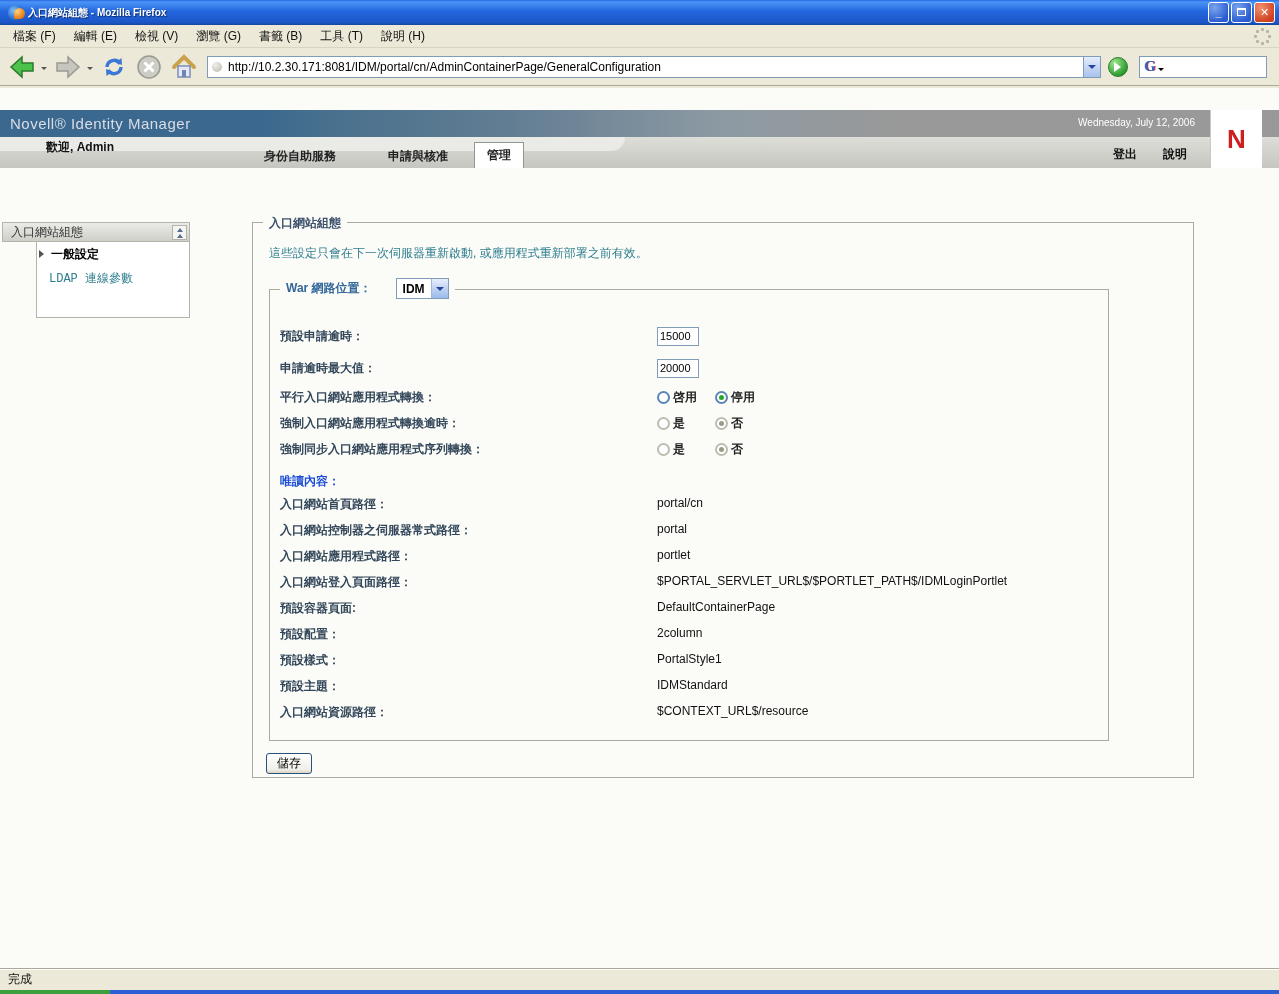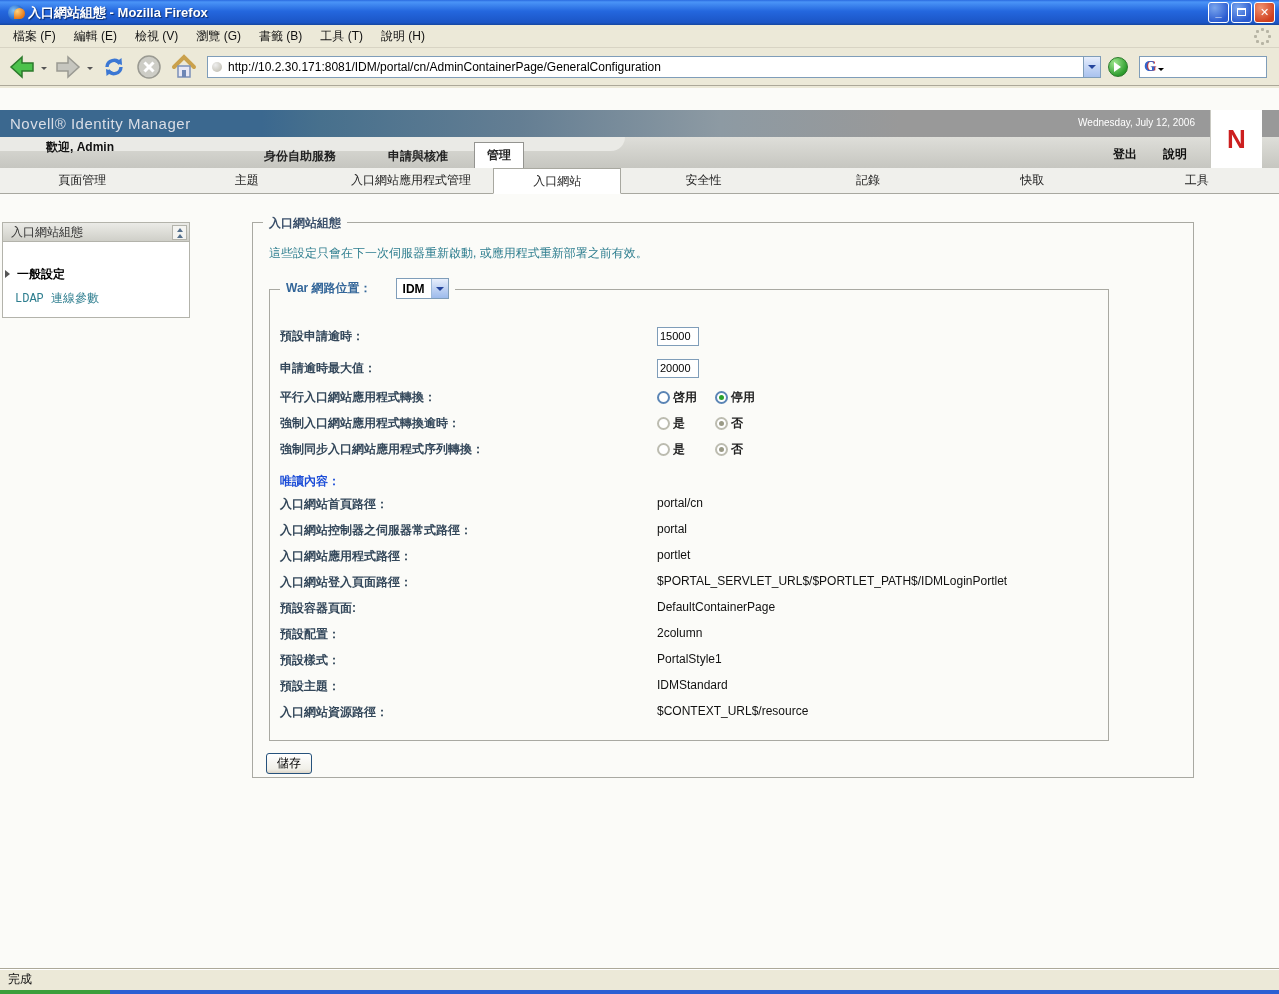--- a/index.html
+++ b/index.html
@@ -3,21 +3,21 @@
 <meta charset="utf-8">
 <style>
   * { margin:0; padding:0; box-sizing:border-box; }
   html,body { width:1279px; height:994px; overflow:hidden; }
   body { font-family:"Liberation Sans","DejaVu Sans",sans-serif; font-size:12px; background:#ece9d8; position:relative; }
 
   
   .titlebar { height:25px; background:linear-gradient(180deg,#2a6ae0 0%,#4a94f7 8%,#2467de 45%,#1b55c6 90%,#16479f 100%); display:flex; align-items:center; padding:0 4px; color:#fff; }
   .ff-icon { width:16px; height:16px; border-radius:50%; background:radial-gradient(circle at 35% 35%, #7fc0f5 0%, #2b6fd0 55%, #123f8a 100%); position:relative; margin:0 4px; flex:none; }
   .ff-icon::after { content:""; position:absolute; right:-1px; top:3px; width:11px; height:11px; border-radius:50% 50% 50% 0; background:radial-gradient(circle at 30% 30%, #ffd27a, #e87817 70%); }
-  .win-title { font-weight:bold; font-size:13px; text-shadow:1px 1px 1px #0b2a66; flex:1; white-space:nowrap; overflow:hidden; }
+  .win-title { font-weight:bold; font-size:10px; text-shadow:1px 1px 1px #0b2a66; flex:1; white-space:nowrap; overflow:hidden; }
   .win-btns { display:flex; gap:2px; }
   .win-btn { width:21px; height:21px; border-radius:3px; border:1px solid #fff; color:#fff; font-size:11px; line-height:19px; text-align:center; font-weight:bold; background:radial-gradient(circle at 30% 25%, #7aa6ee, #2a5bd0 75%); }
   .win-btn.close { background:radial-gradient(circle at 30% 25%, #f0926f, #d0401f 75%); }
   .win-btn .restore-glyph { display:inline-block; width:9px; height:8px; border:1px solid #fff; border-top-width:2px; margin-top:5px; }
 
   .menubar { height:23px; background:#ece9d8; border-bottom:1px solid #d8d4c4; display:flex; align-items:center; padding-left:4px; position:relative; }
   .menu-item { padding:3px 9px; color:#111; white-space:nowrap; }
   .throbber { position:absolute; right:8px; top:3px; width:17px; height:17px; }
   .throbber i { position:absolute; width:3px; height:3px; background:#b7b4a4; border-radius:1px; }
   .throbber i:nth-child(1){left:7px;top:0;} .throbber i:nth-child(2){left:12px;top:2px;} .throbber i:nth-child(3){left:14px;top:7px;} .throbber i:nth-child(4){left:12px;top:12px;} .throbber i:nth-child(5){left:7px;top:14px;} .throbber i:nth-child(6){left:2px;top:12px;} .throbber i:nth-child(7){left:0;top:7px;} .throbber i:nth-child(8){left:2px;top:2px;}
@@ -59,21 +59,21 @@
   .subtab-strip { position:absolute; left:0; top:80px; width:1279px; height:26px; background:#f0f0ec; border-bottom:1px solid #a8a8a0; display:flex; }
   .subtab { flex:1; display:flex; align-items:center; justify-content:center; color:#222; }
   .subtab.active { background:#fff; border:1px solid #a8a8a0; border-bottom:1px solid #fff; margin-bottom:-1px; max-width:128px; }
 
   
   .sidebar { position:absolute; left:2px; top:134px; width:188px; }
   .sidebar-header { height:20px; background:linear-gradient(180deg,#ebebe7,#cfcfc8); border:1px solid #b3b3ab; display:flex; align-items:center; padding:0 2px 0 8px; color:#333; }
   .sidebar-header .sh-title { flex:1; }
   .collapse-btn { width:15px; height:15px; background:#f4f4f1; border:1px solid #b3b3ab; display:flex; flex-direction:column; align-items:center; justify-content:center; gap:1px; }
   .chev { width:0; height:0; border:3px solid transparent; border-bottom:4px solid #55708c; margin-top:-2px; }
-  .sidebar-body { background:#fff; border:1px solid #b3b3ab; border-top:none; height:76px; padding-top:20px; }
+  .sidebar-body { background:#fff; border:1px solid #b3b3ab; border-top:none; height:76px; padding-top:0;margin-left:34px; }
   .side-item { display:flex; align-items:center; height:24px; padding-left:2px; }
   .side-item .tri { width:0; height:0; border:4px solid transparent; border-left:5px solid #555; margin-right:3px; flex:none; }
   .side-item.selected .label { font-weight:bold; color:#000; }
   .side-item .link { color:#2e7e8f; margin-left:10px;font-family:Liberation Mono, monospace; }
 
   
   .main-fs { position:absolute; left:252px; top:134px; width:942px; height:556px; border:1px solid #a9a9a2; }
   .fs-legend { position:absolute; top:-8px; left:10px; background:#fbfbf8; padding:0 6px; font-weight:bold; color:#3b506b; }
   .note { position:absolute; left:16px; top:22px; color:#2e7e8f; }
 
@@ -215,30 +215,20 @@
     <div class="header-links">
       <span>登出</span>
       <span>說明</span>
     </div>
   </div>
 
   <div class="n-logo-box">
     <span class="n-logo">N</span>
   </div>
 
-  <div class="subtab-strip">
-    <span class="subtab">頁面管理</span>
-    <span class="subtab">主題</span>
-    <span class="subtab">入口網站應用程式管理</span>
-    <span class="subtab active">入口網站</span>
-    <span class="subtab">安全性</span>
-    <span class="subtab">記錄</span>
-    <span class="subtab">快取</span>
-    <span class="subtab">工具</span>
-  </div>
 
   <div class="sidebar">
     <div class="sidebar-header">
       <span class="sh-title">入口網站組態</span>
       <span class="collapse-btn">
         <span class="chev"></span>
         <span class="chev"></span>
       </span>
     </div>
     <div class="sidebar-body">

